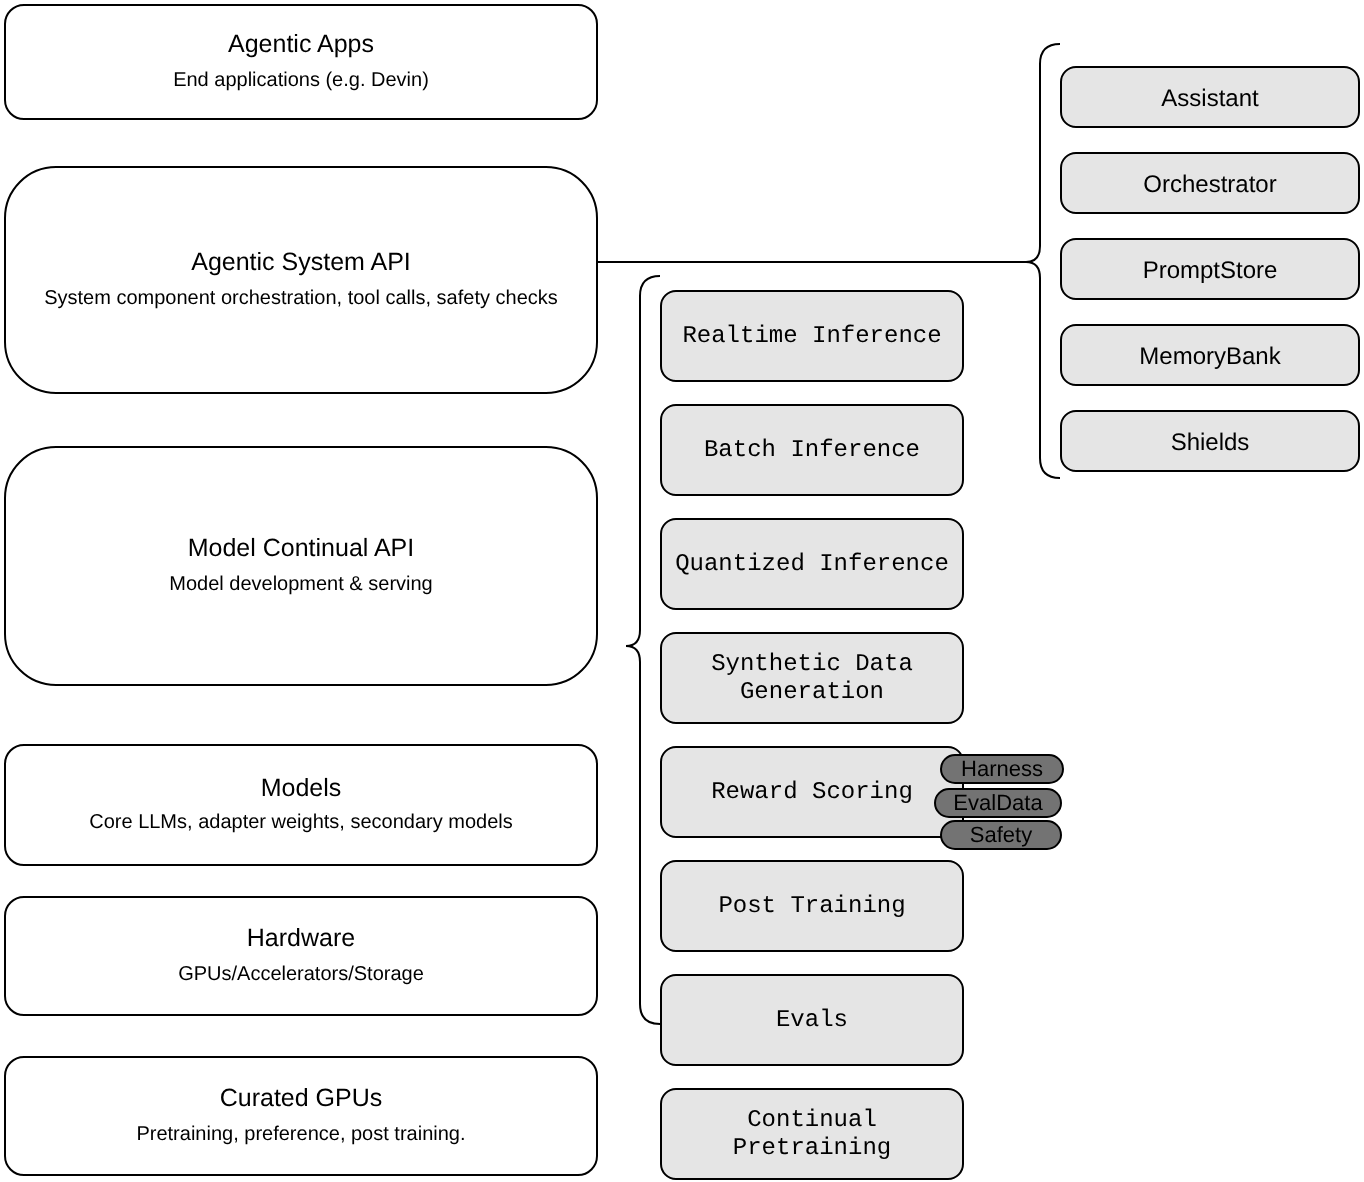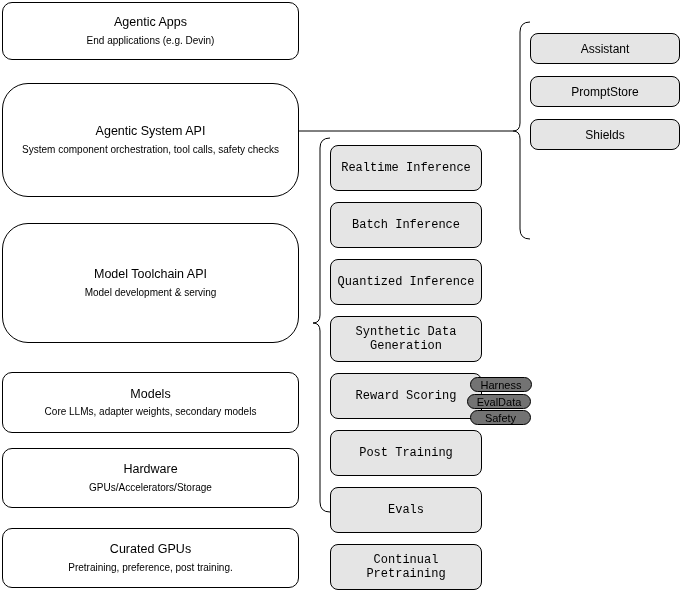--- a/index.html
+++ b/index.html
@@ -95,21 +95,21 @@
     <div class="title">Agentic Apps</div>
     <div class="subtitle">End applications (e.g. Devin)</div>
   </div>
 
   <div class="bignode r26" style="top:83px; height:114px;">
     <div class="title">Agentic System API</div>
     <div class="subtitle">System component orchestration, tool calls, safety checks</div>
   </div>
 
   <div class="bignode r26" style="top:223px; height:120px;">
-    <div class="title">Model Toolchain API</div>
+    <div class="title">Model Continual API</div>
     <div class="subtitle">Model development &amp; serving</div>
   </div>
 
   <div class="bignode r10" style="top:372px; height:61px;">
     <div class="title">Models</div>
     <div class="subtitle">Core LLMs, adapter weights, secondary models</div>
   </div>
 
   <div class="bignode r10" style="top:448px; height:60px;">
     <div class="title">Hardware</div>
@@ -132,17 +132,19 @@
     <div class="smallnode">Continual Pretraining</div>
     <div class="smallnode">Pretraining</div>
   </div>
 
   <div class="pill pill-harness">Harness</div>
   <div class="pill pill-evaldata">EvalData</div>
   <div class="pill pill-safety">Safety</div>
 
   <div class="rightcol">
     <div class="smallnode">Assistant</div>
+    <div class="smallnode">Orchestrator</div>
     <div class="smallnode">PromptStore</div>
+    <div class="smallnode">MemoryBank</div>
     <div class="smallnode">Shields</div>
   </div>
 
 </div>
 
 </body></html>

